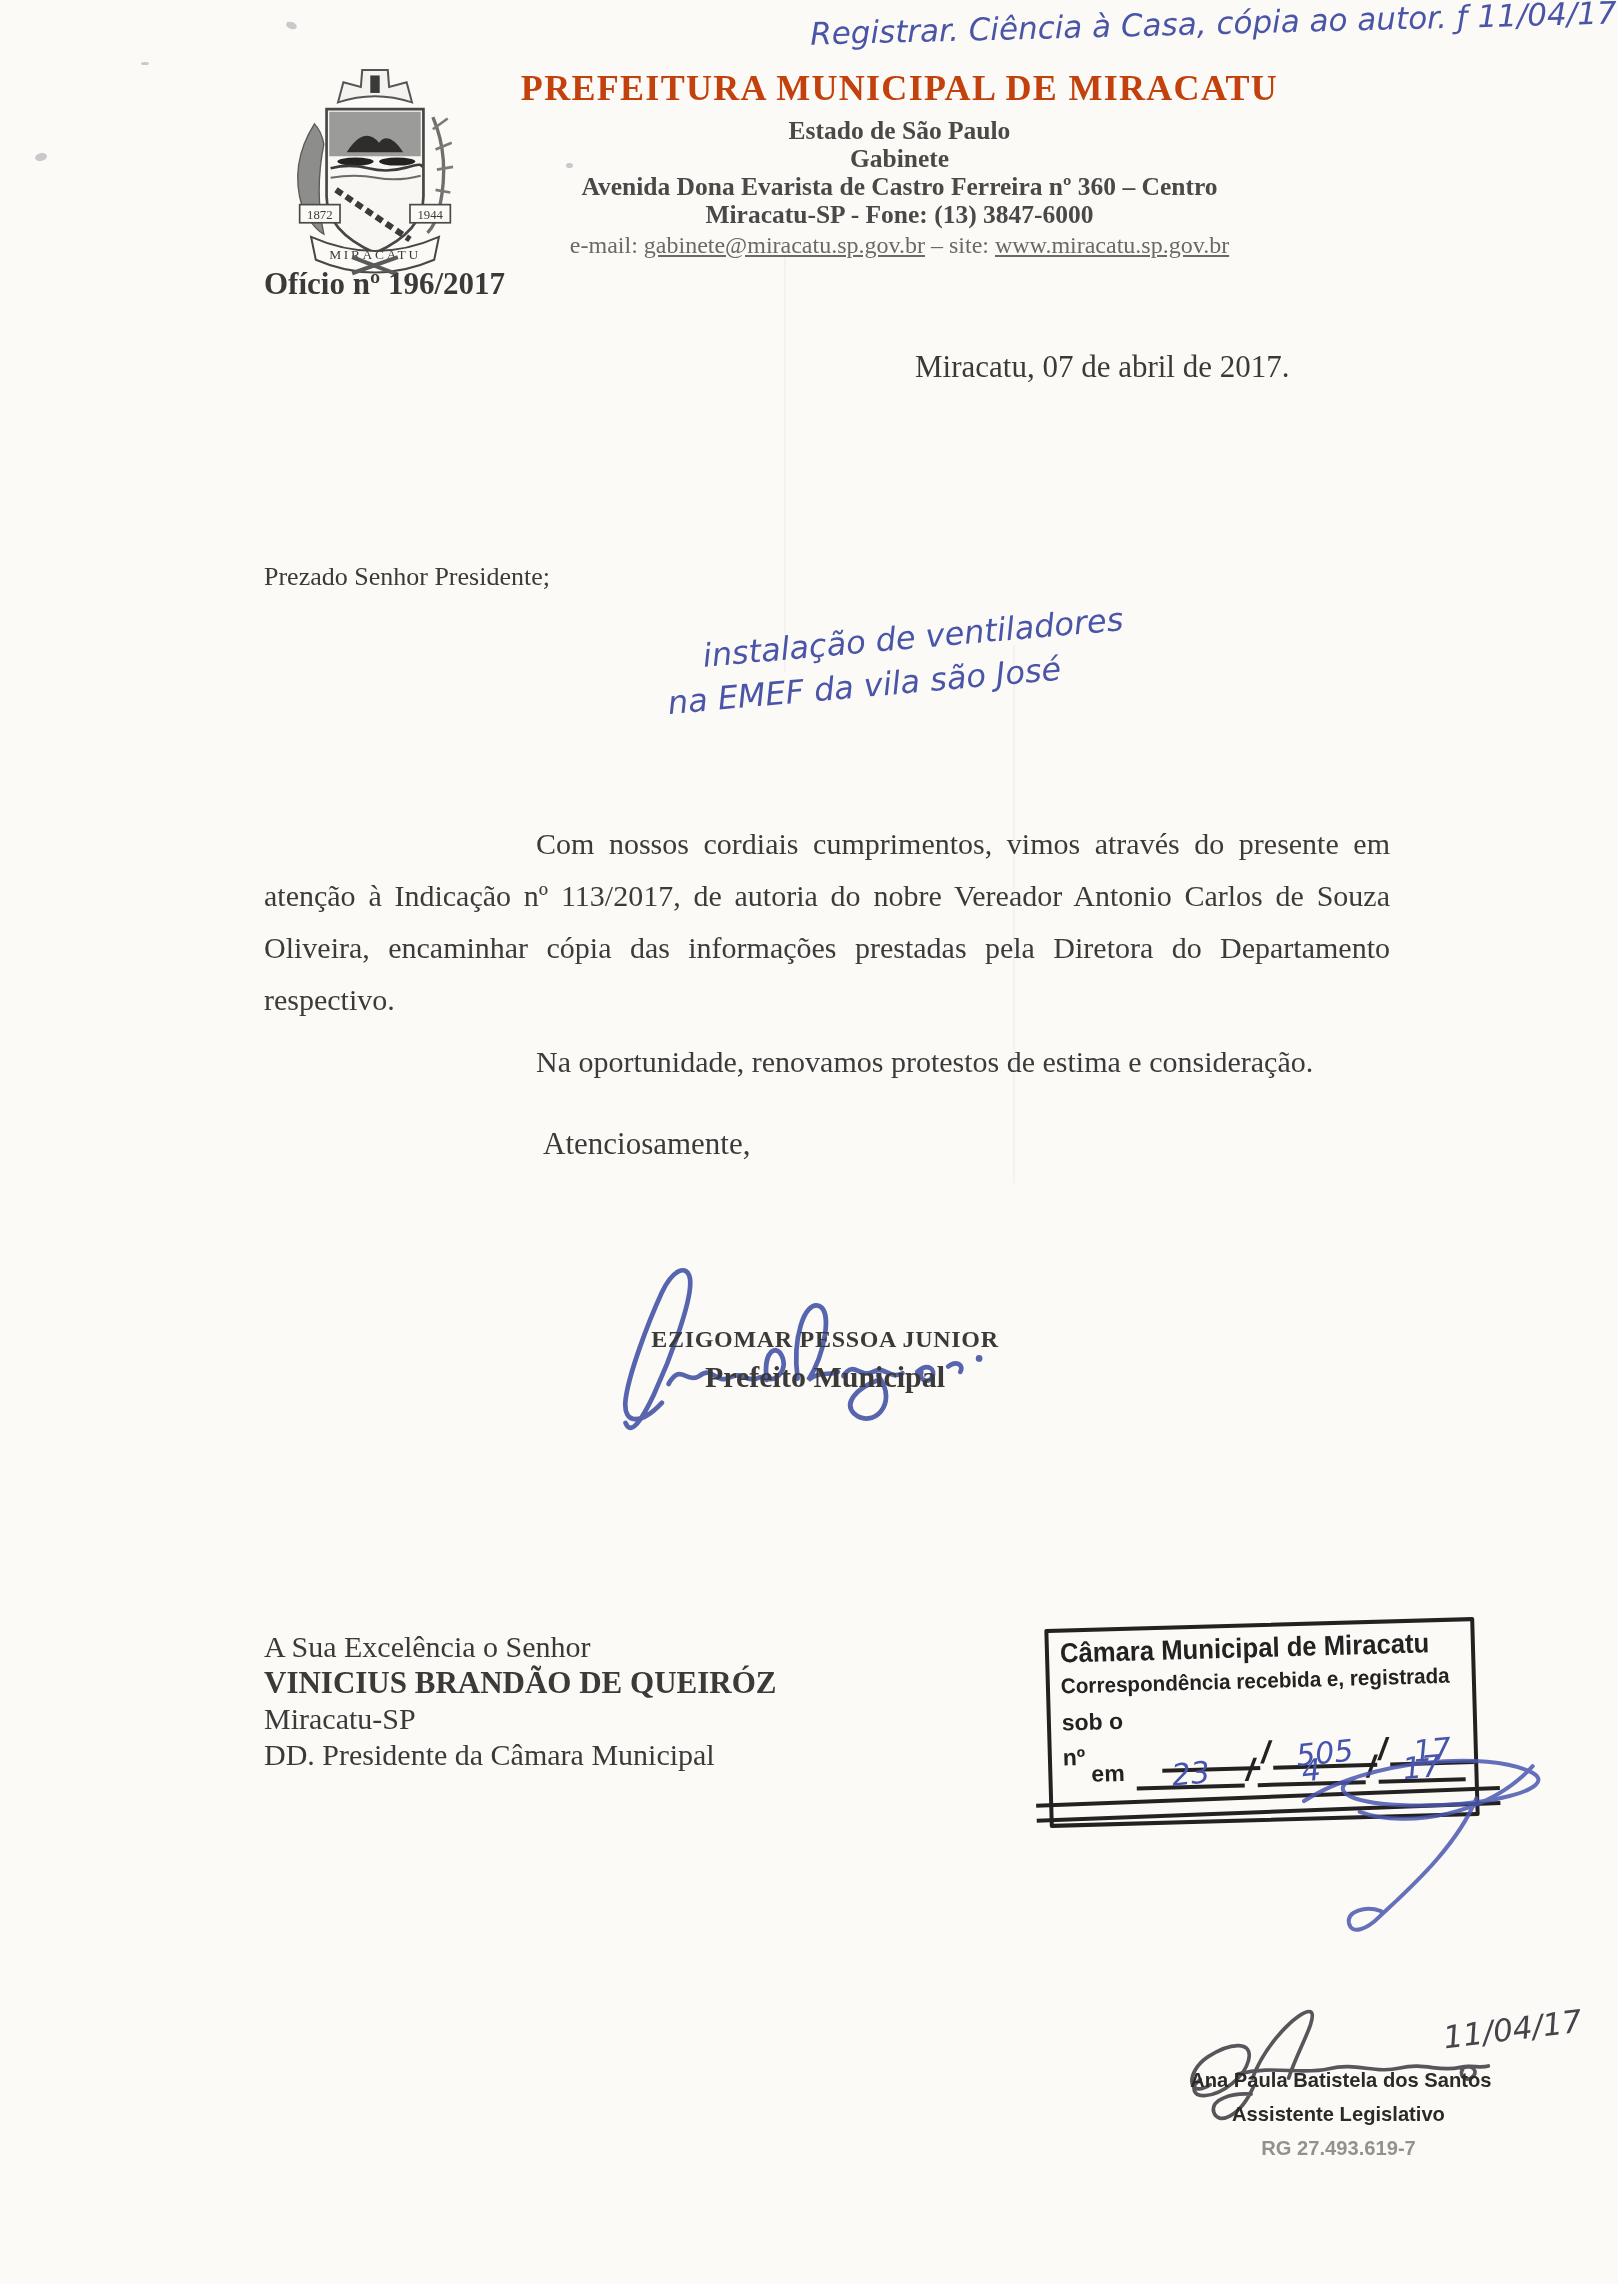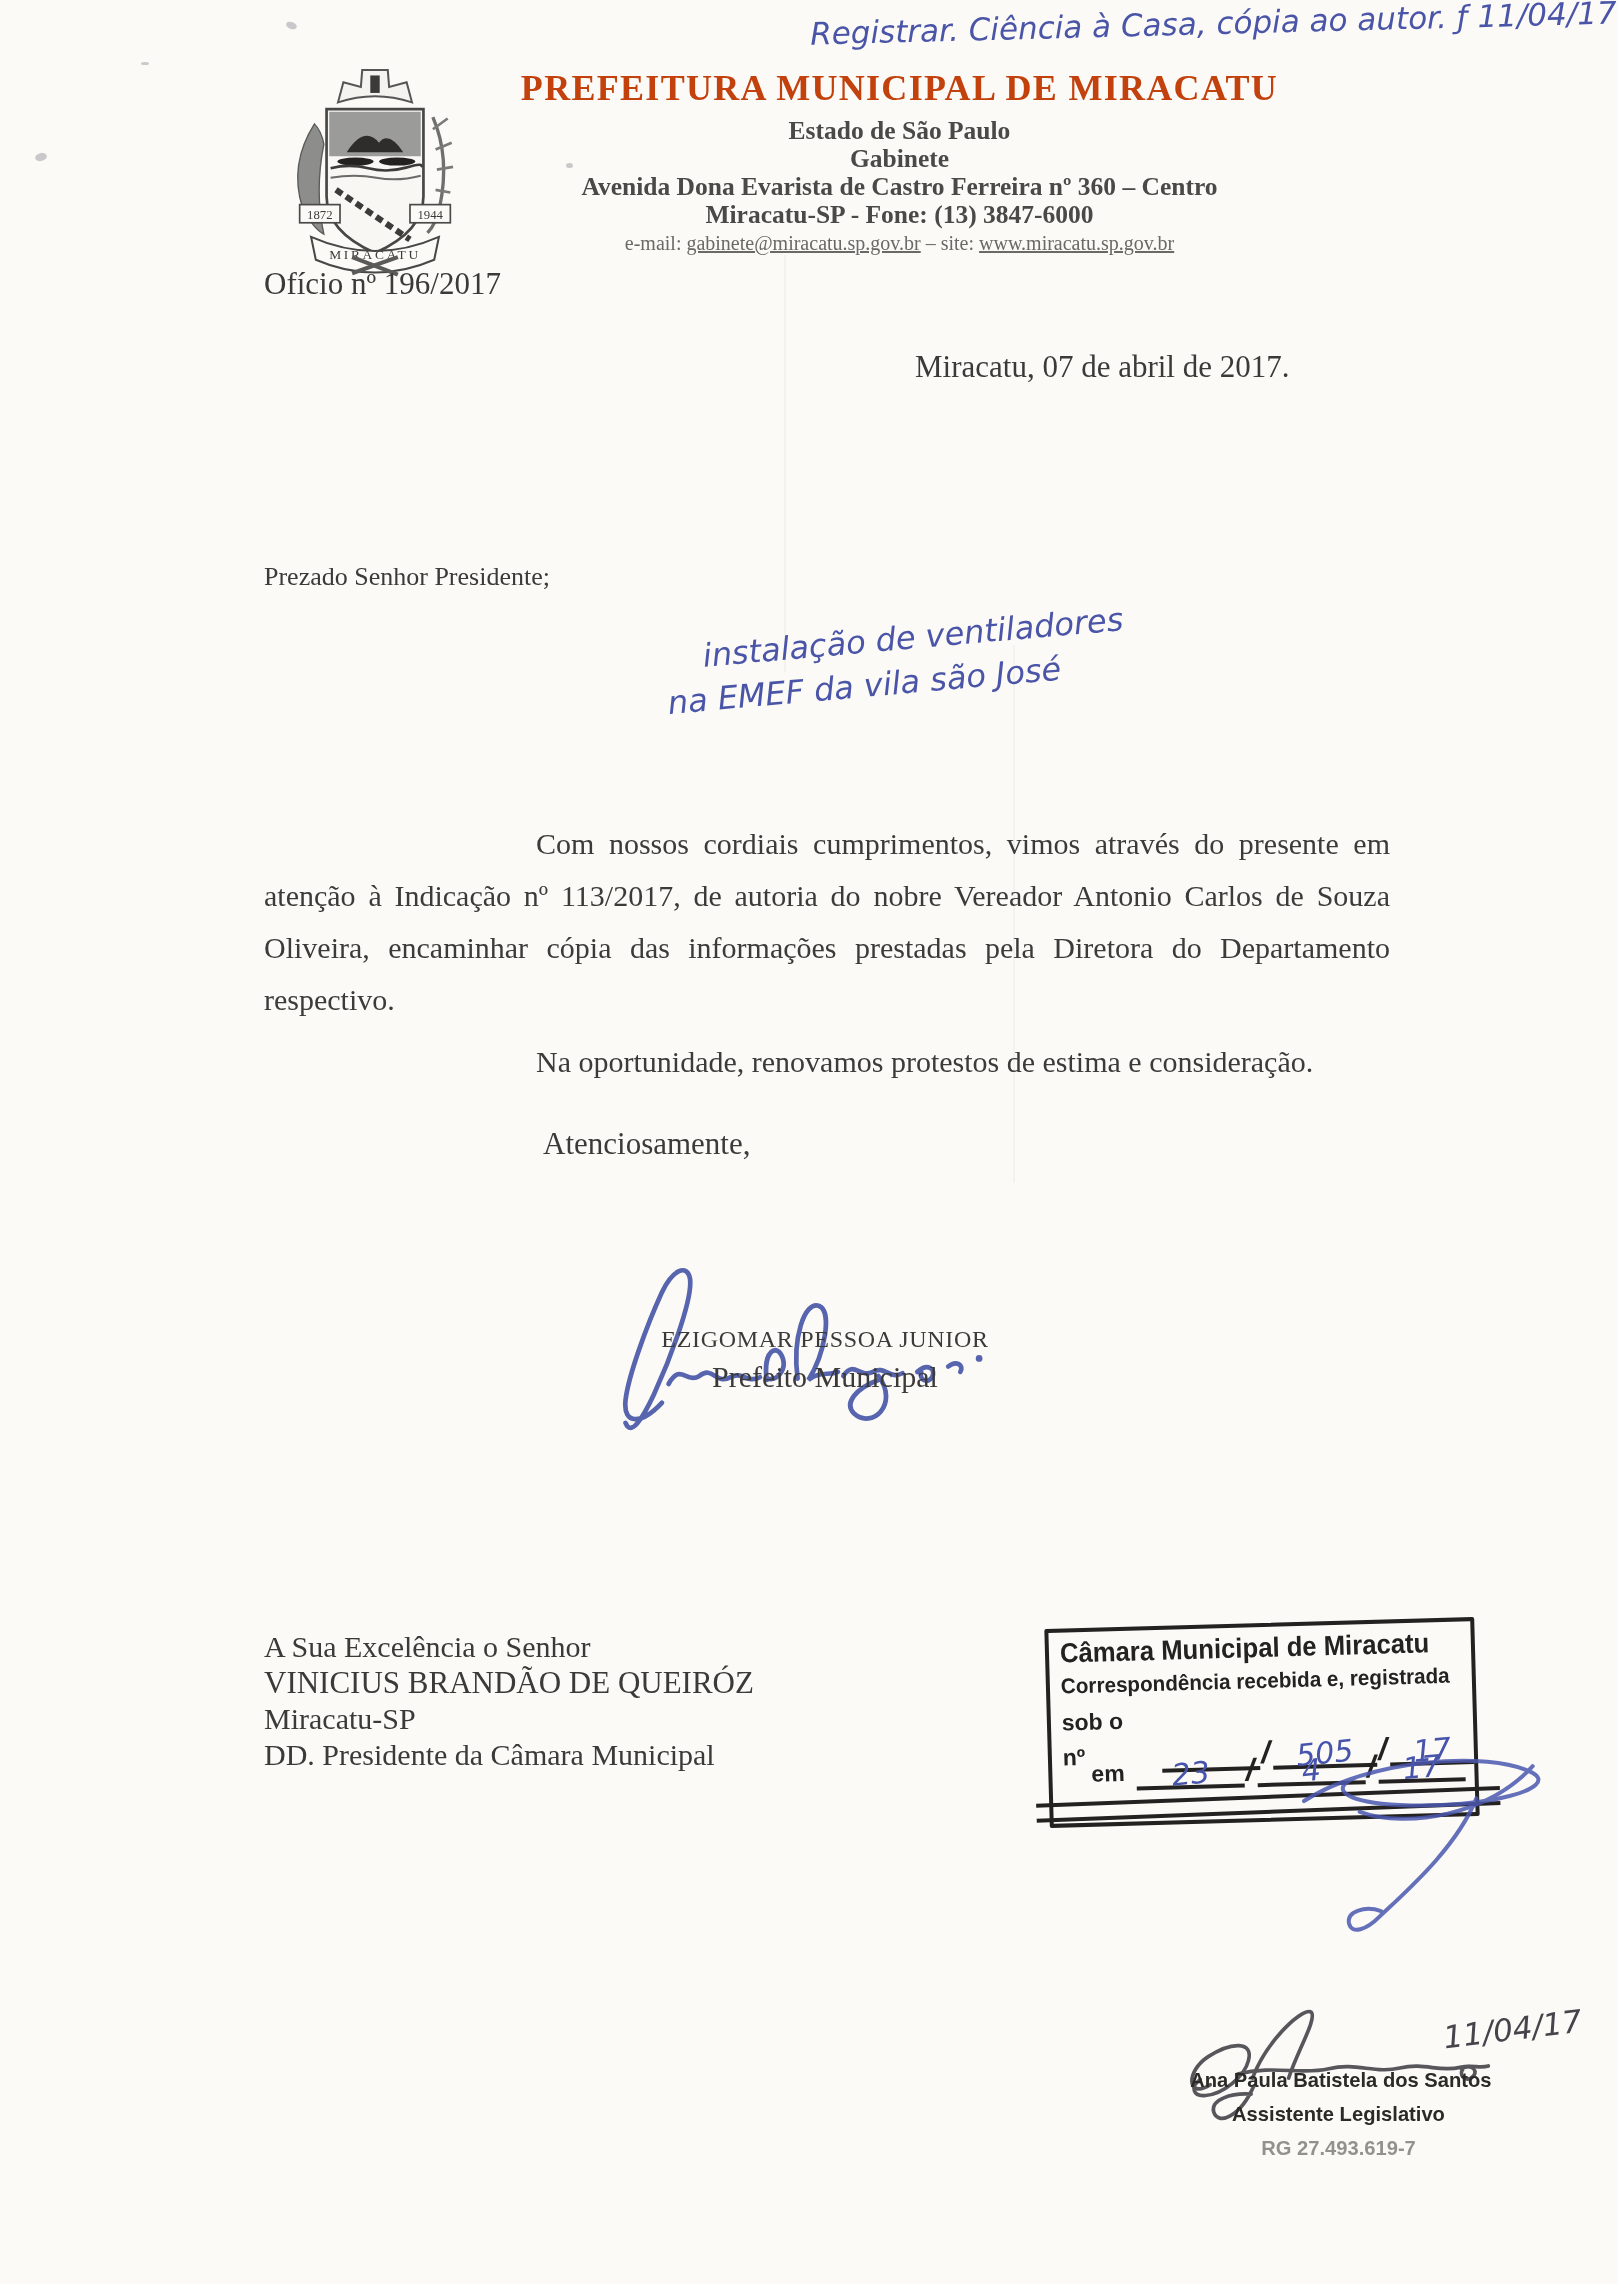--- a/index.html
+++ b/index.html
@@ -4,28 +4,28 @@
 <style>
   html,body{margin:0;padding:0;background:#fbfaf7;}
   #page{
     position:relative;width:1619px;height:2284px;background:#fbfaf7;
     overflow:hidden;font-family:"Liberation Serif",serif;color:#3b3a38;
   }
   .abs{position:absolute;}
   .sans{font-family:"Liberation Sans",sans-serif;}
   .hand{font-family:"DejaVu Sans",sans-serif;font-style:italic;}
   .blue{color:#4a55a8;}
-  .bold{font-weight:normal;text-align:center;}
+  .bold{font-weight:bold;text-align:center;}
   .center{text-align:center;}
   .nowrap{white-space:nowrap;}
 
   
   .hdr-title{font-size:36px;font-weight:bold;letter-spacing:1.3px;color:#c2410c;}
   .hdr-line{font-size:25.5px;font-weight:bold;color:#4a4947;line-height:28px;}
-  .hdr-contact{font-size:20px;color:#6a6966;}
+  .hdr-contact{font-size:24px;color:#6a6966;}
   .hdr-contact .u{text-decoration:underline;}
 
   .body-text{font-size:30px;line-height:52px;text-align:justify;color:#3c3b39;}
 
   
   .stamp-box{
     width:422px;height:191px;border:4px solid #242220;border-radius:2px;
     transform:rotate(-1.6deg);color:#242220;
   }
   .stamp-org{font-size:27.6px;font-weight:bold;white-space:nowrap;transform:scaleX(.93);transform-origin:left;}

